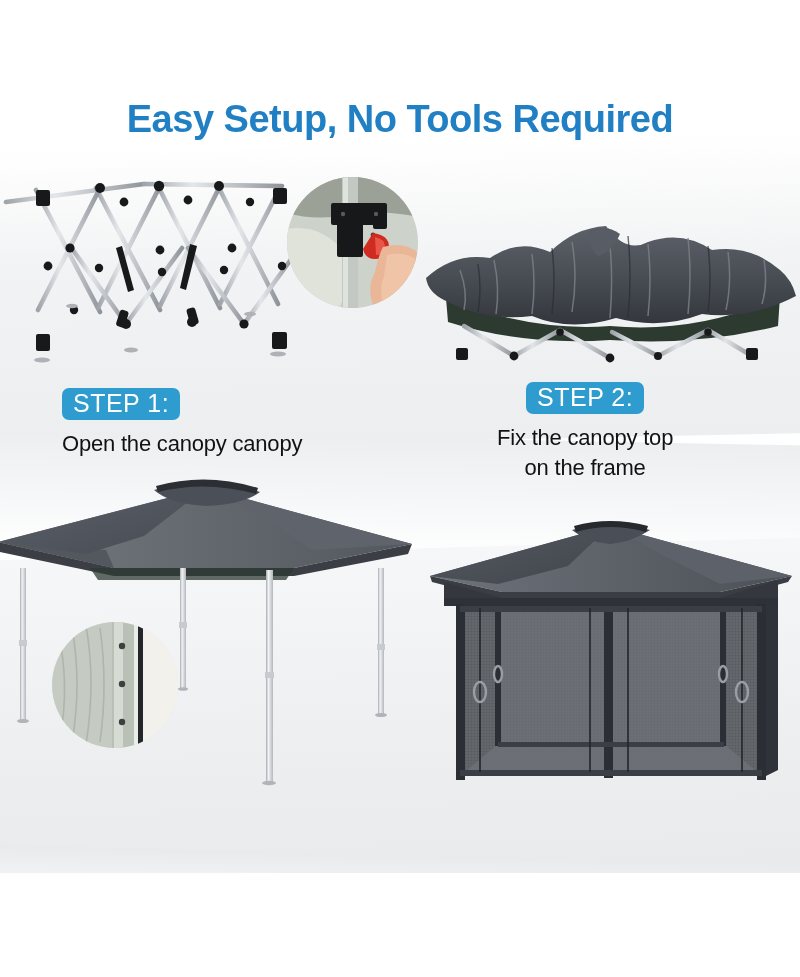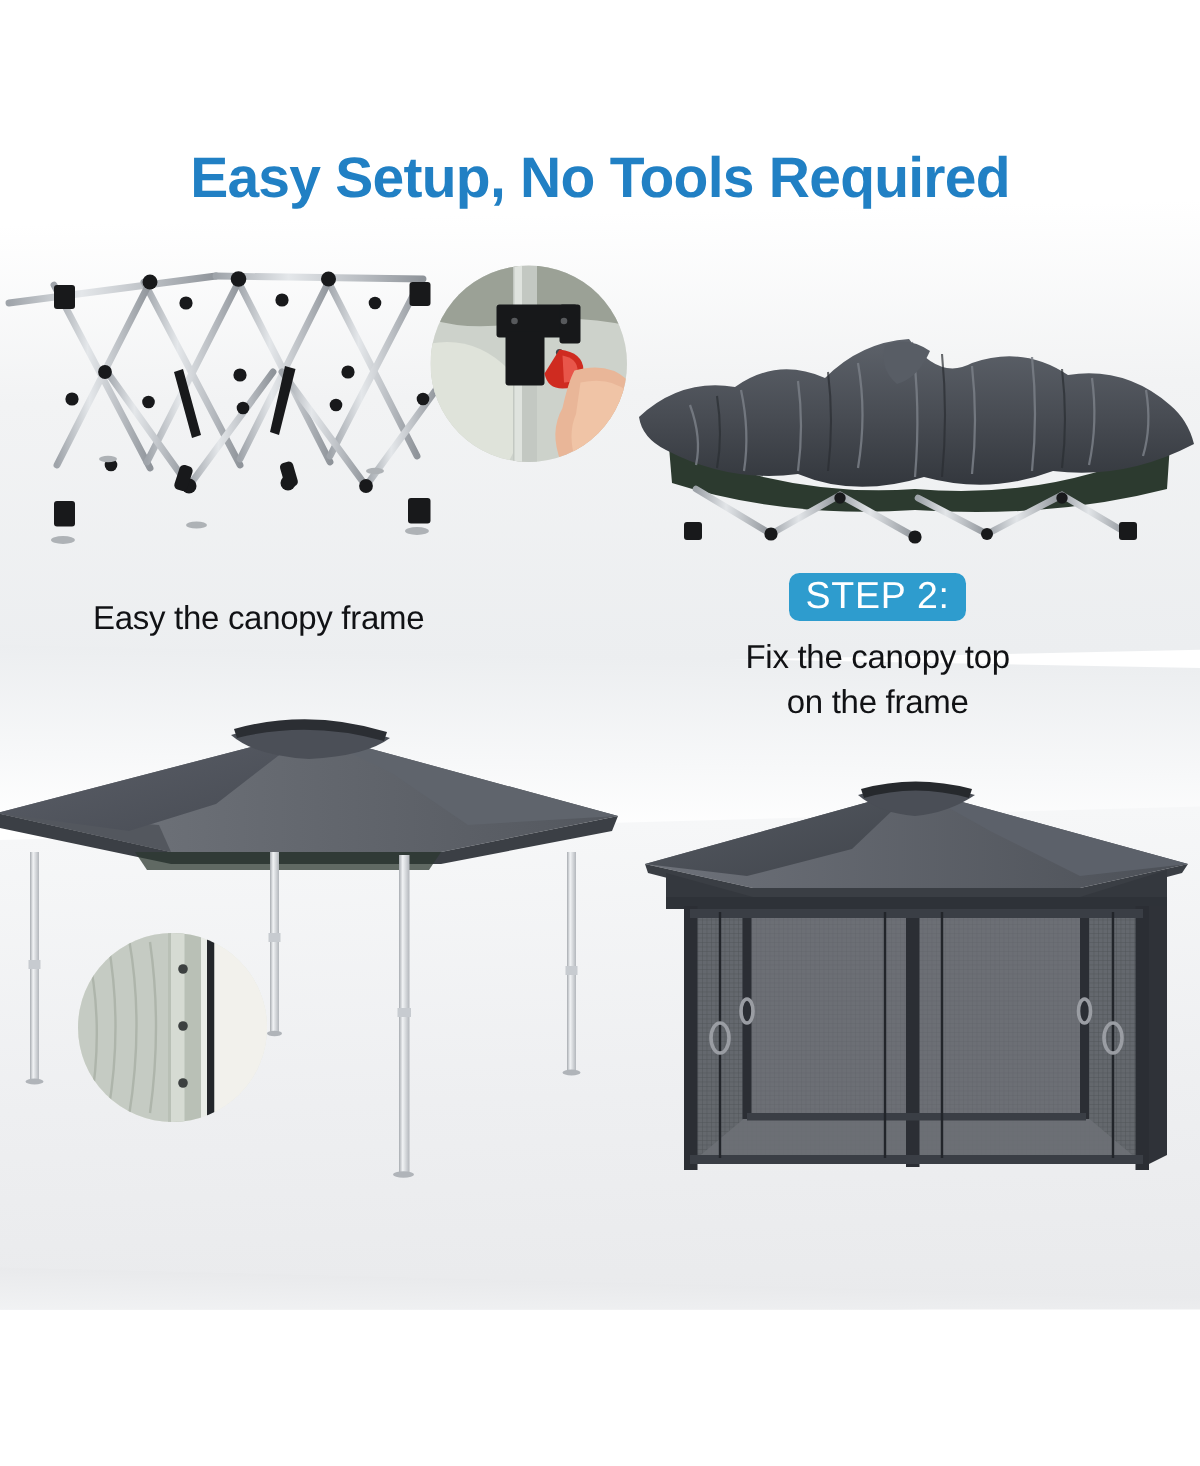--- a/index.html
+++ b/index.html
@@ -405,21 +405,22 @@
         <ellipse cx="322" cy="172" rx="6" ry="10"></ellipse>
         <ellipse cx="303" cy="154" rx="4" ry="8"></ellipse>
         <ellipse cx="78" cy="154" rx="4" ry="8"></ellipse>
       </g>
 
       <path d="M346 84 L358 84 L358 250 L346 256 Z" fill="#2f3238"></path>
     </svg>
   </div>
 
   <div class="step step1">
-    <div class="caption">Easy the canopy frame</div>
+    <div class="badge">STEP 1:</div>
+    <div class="caption">Open the canopy canopy</div>
   </div>
 
   <div class="step step2">
     <div class="badge">STEP 2:</div>
     <div class="caption">Fix the canopy top
 on the frame</div>
   </div>
 
 
 

